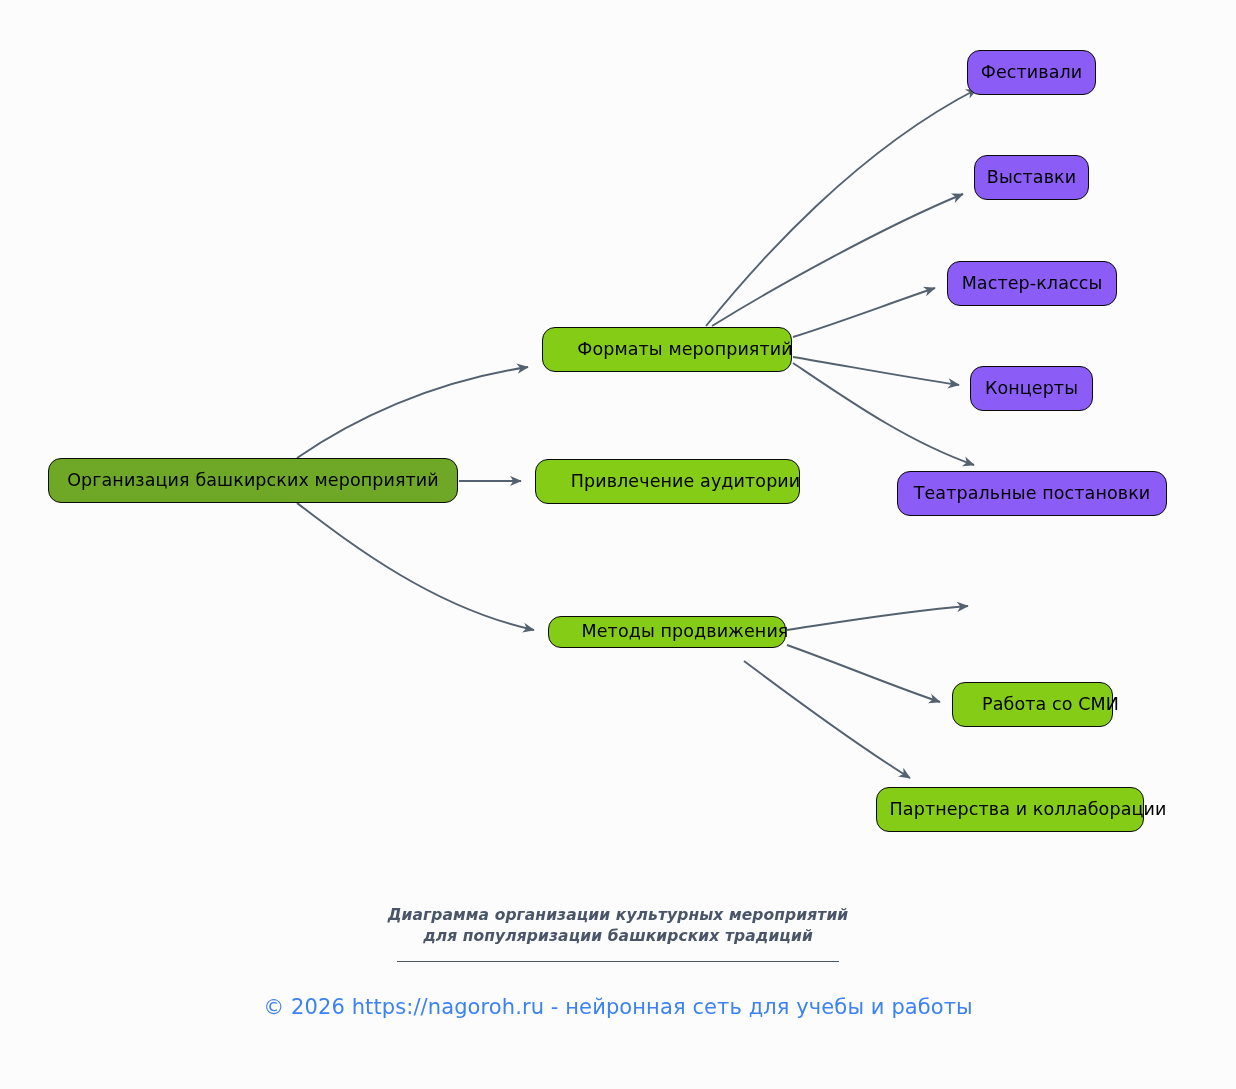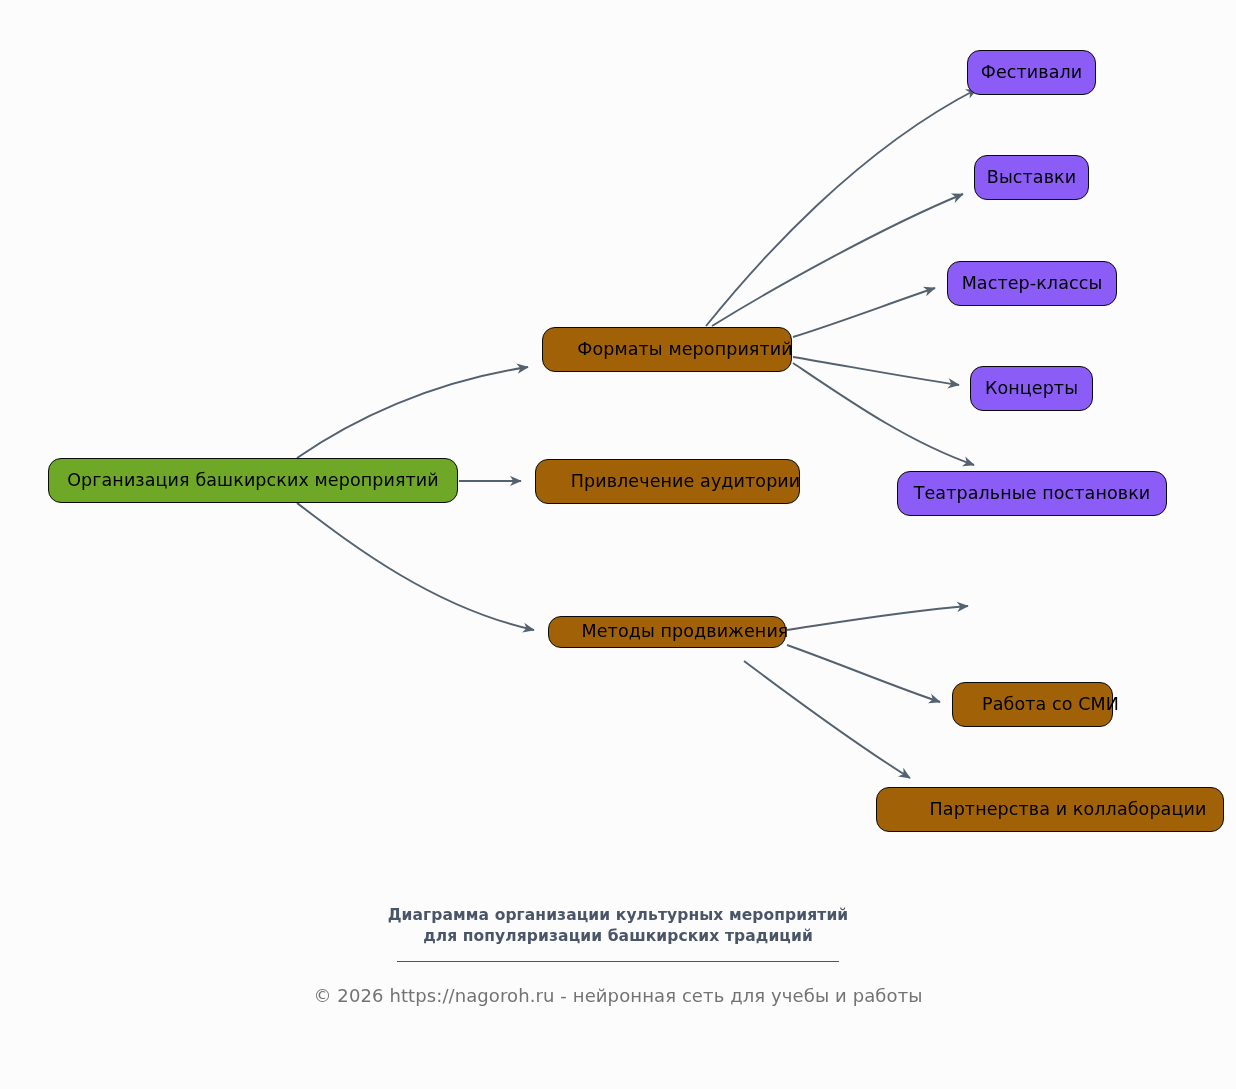--- a/index.html
+++ b/index.html
@@ -47,21 +47,21 @@
   }
   .node.root {
     background: #6fa726;
     border-color: #0c0c0c;
   }
   .node.leaf-purple {
     background: #8b5cf6;
     border-color: #0a0a0a;
   }
   .node.plain {
-    background: #a16207;
+    background: #84cc16;
     padding-left: 36px;
   }
   .node-label {
     display: block;
     padding: 0 2px;
   }
 
   #footer {
     position: absolute;
     left: 0;
@@ -71,31 +71,32 @@
   }
   .footer-title {
     color: #4a5568;
     font-size: 15.5px;
     font-weight: bold;
     line-height: 1.33;
     letter-spacing: 0.1px;
   }
   .footer-title .line {
     display: block;
+    font-style: italic;
   }
   .footer-divider {
     width: 442px;
     height: 0;
     margin: 15px auto 0 auto;
     border-top: 1.6px solid #4a5568;
   }
   .footer-copy {
-    margin-top: 22px;
-    color: #737373;
-    font-size: 18px;
+    margin-top: 32px;
+    color: #3b82f6;
+    font-size: 21px;
     line-height: 1.3;
     letter-spacing: 0.1px;
   }
 </style>
 </head>
 <body>
 
 <div id="canvas">
 
   <svg id="edge-layer" viewBox="0 0 1236 1089" width="1236" height="1089" xmlns="http://www.w3.org/2000/svg">
@@ -164,21 +165,21 @@
 
   <div class="node leaf-purple" style="left:897px; top:471px; width:270px; height:45px;">
     <span class="node-label">Театральные постановки</span>
   </div>
 
 
   <div class="node plain" style="left:952px; top:682px; width:161px; height:45px;">
     <span class="node-label">Работа со СМИ</span>
   </div>
 
-  <div class="node plain" style="left:876px; top:787px; width:348px; height:45px;">
+  <div class="node plain" style="left:876px; top:787px; width:268px; height:45px;">
     <span class="node-label">Партнерства и коллаборации</span>
   </div>
 
   <div id="footer">
     <div class="footer-title">
       <span class="line">Диаграмма организации культурных мероприятий</span>
       <span class="line">для популяризации башкирских традиций</span>
     </div>
     <div class="footer-divider"></div>
     <div class="footer-copy">© 2026 https://nagoroh.ru - нейронная сеть для учебы и работы</div>

